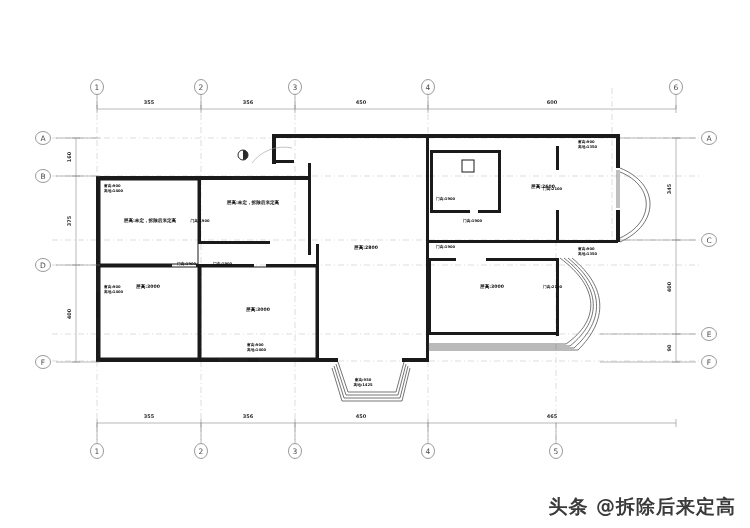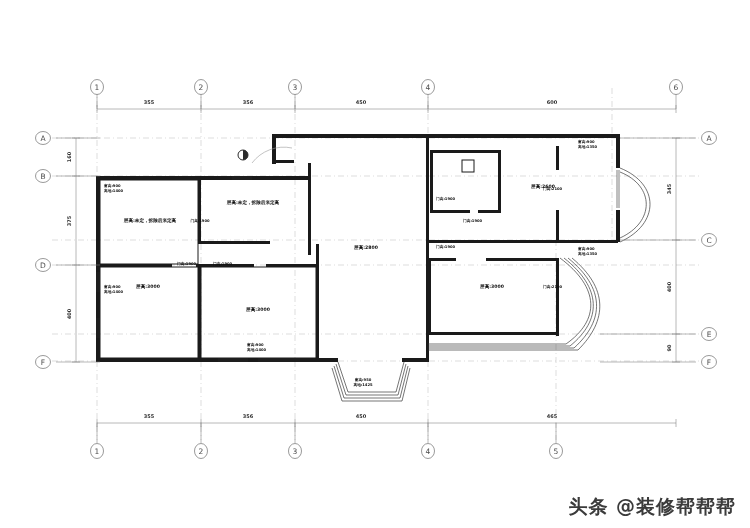--- a/index.html
+++ b/index.html
@@ -370,15 +370,15 @@
     <text class="tagtxt" x="213" y="265">门高:1900</text>
     <text class="tagtxt" x="436" y="248">门高:1900</text>
     <text class="tagtxt" x="436" y="200">门高:1900</text>
     <text class="tagtxt" x="463" y="222">门高:1900</text>
     <text class="tagtxt" x="543" y="190">门高:2100</text>
     <text class="tagtxt" x="543" y="288">门高:2100</text>
   </g>
 
 </svg>
 
-<div id="watermark">头条 @装修帮帮帮</div>
+<div id="watermark">头条 @拆除后来定高</div>
 
 </div>
 
 </body></html>

